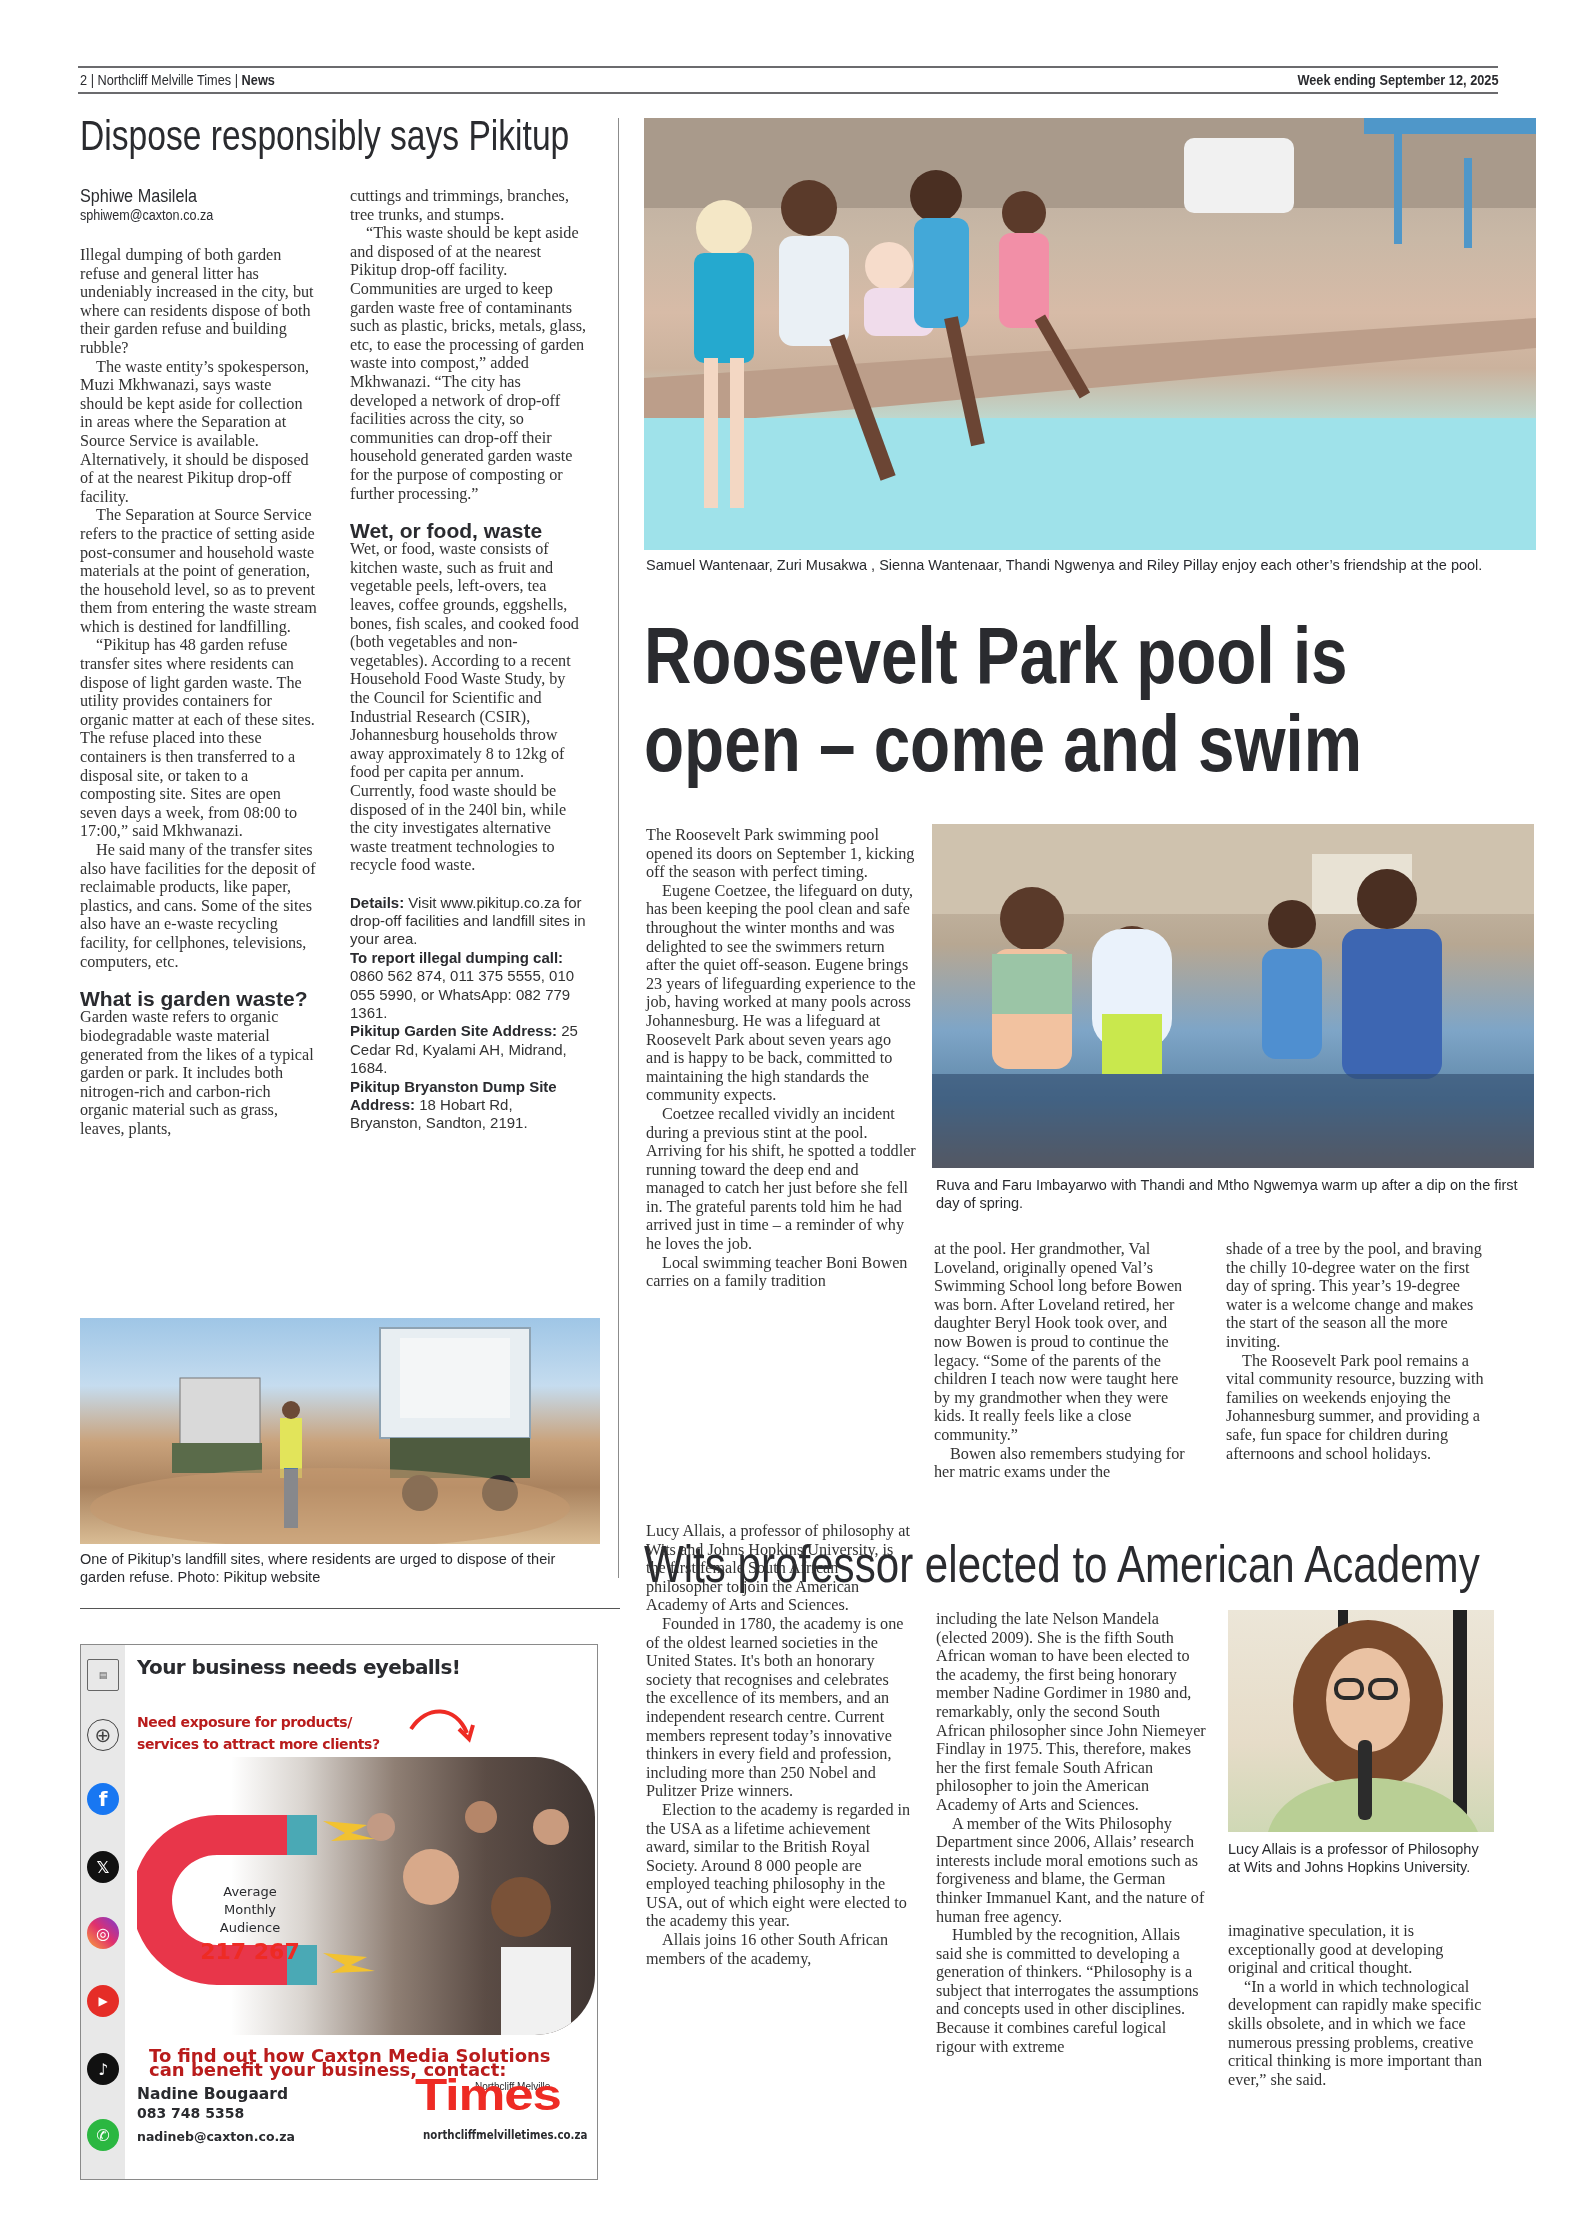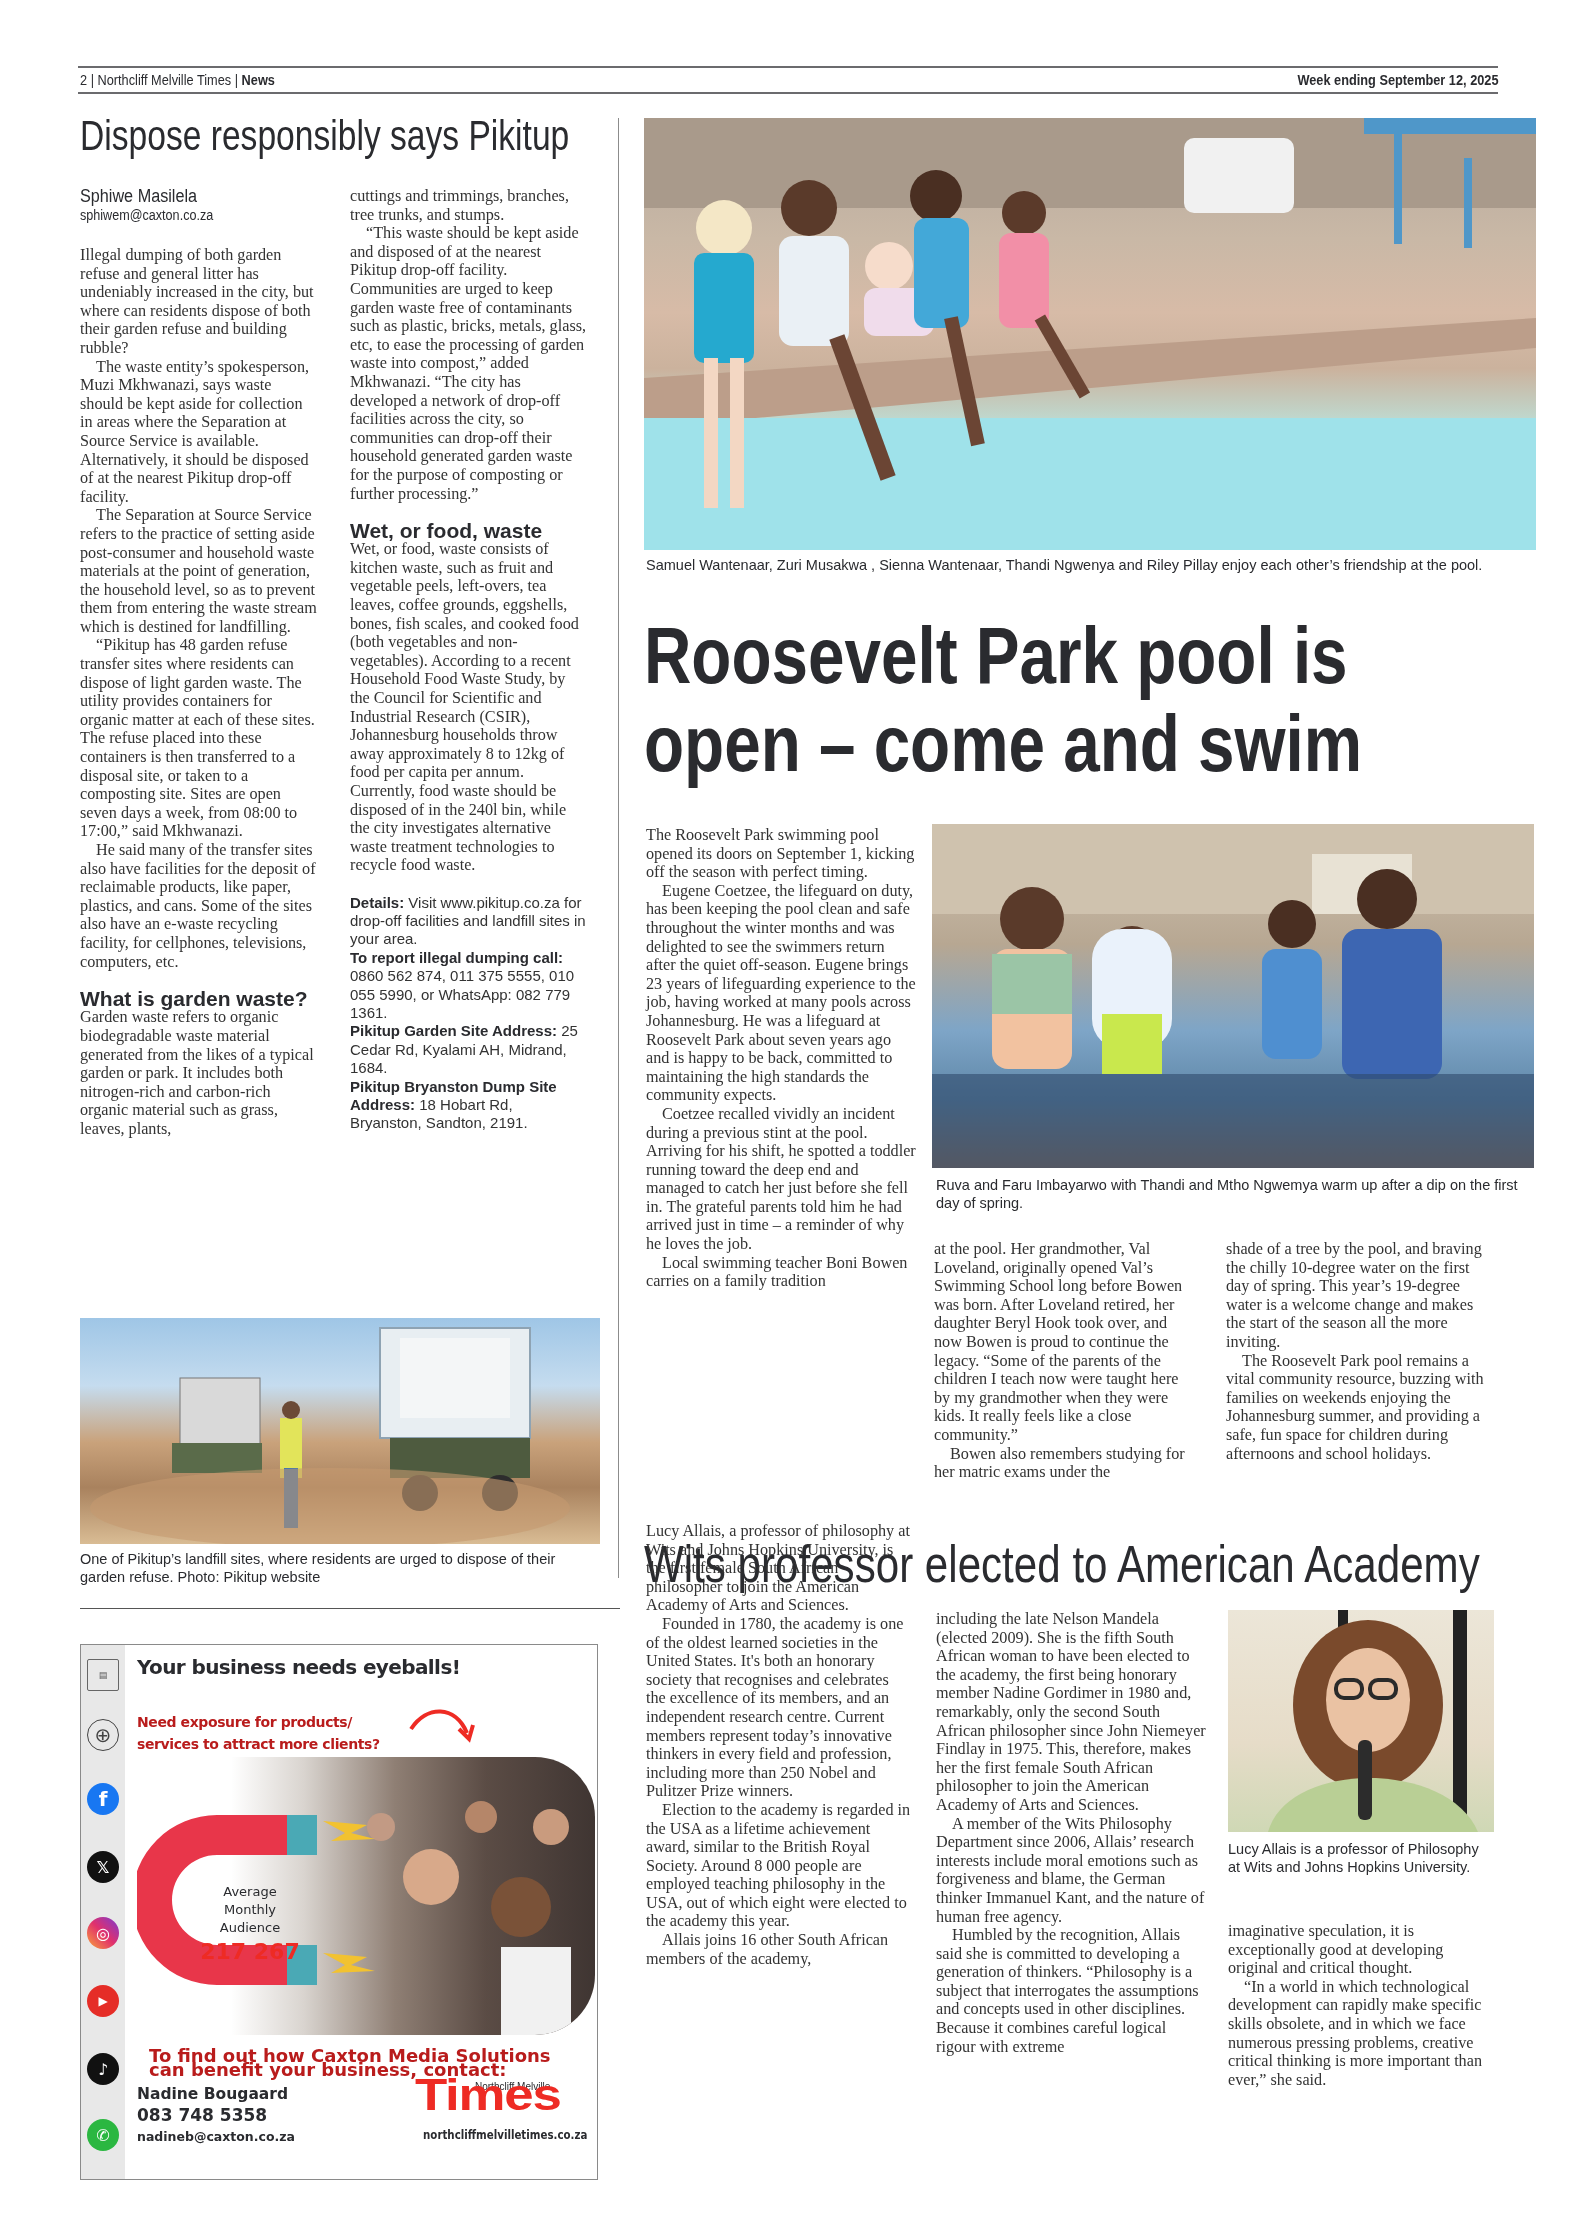--- a/index.html
+++ b/index.html
@@ -40,21 +40,21 @@
   .photo { position: absolute; overflow: hidden; }
 
   
   .ad { position: absolute; left: 80px; top: 1644px; width: 518px; height: 536px; border: 1.5px solid #8a8a8a; background: #fff; overflow: hidden; }
   .ad-strip { position: absolute; left: 0; top: 0; width: 44px; height: 100%; background: #e8e8e8; }
   .ad-icon { position: absolute; left: 6px; width: 32px; height: 32px; border-radius: 50%; display: flex; align-items: center; justify-content: center; color: #fff; font-family: "DejaVu Sans", sans-serif; font-weight: bold; }
   .ad-title { position: absolute; left: 56px; top: 10px; font-family: "DejaVu Sans", sans-serif; font-weight: bold; font-size: 20px; color: #2a2b2f; letter-spacing: -0.6px; white-space: nowrap; }
   .ad-sub { position: absolute; left: 56px; top: 66px; font-family: "DejaVu Sans", sans-serif; font-weight: bold; font-size: 14px; line-height: 22px; color: #b91c1c; letter-spacing: -0.4px; }
   .ad-contact-lead { position: absolute; left: 68px; top: 404px; font-family: "DejaVu Sans", sans-serif; font-weight: bold; font-size: 18px; line-height: 14px; color: #b91c1c; }
   .ad-name { position: absolute; left: 56px; top: 440px; font-family: "DejaVu Sans", sans-serif; font-weight: bold; font-size: 15.5px; color: #2a2b2f; }
-  .ad-phone { position: absolute; left: 56px; top: 460px; font-family: "DejaVu Sans", sans-serif; font-weight: bold; font-size: 17px; color: #2a2b2f; }
+  .ad-phone { position: absolute; left: 56px; top: 460px; font-family: "DejaVu Sans", sans-serif; font-weight: bold; font-size: 14px; color: #2a2b2f; }
   .ad-email { position: absolute; left: 56px; top: 484px; font-family: "DejaVu Sans", sans-serif; font-weight: bold; font-size: 12.5px; color: #2a2b2f; }
   .ad-logo-small { position: absolute; left: 394px; top: 436px; font-family: "Liberation Sans", sans-serif; font-weight: normal; font-size: 10px; color: #2a2b2f; }
   .ad-logo { position: absolute; left: 334px; top: 428px; font-family: "Liberation Sans", sans-serif; font-weight: bold; font-size: 44px; color: #ee2b24; letter-spacing: -1px; line-height: 1; transform: scaleX(1.2); transform-origin: left; }
   .ad-url { position: absolute; right: 10px; top: 482px; font-family: "DejaVu Sans", sans-serif; font-weight: bold; font-size: 12.5px; color: #2a2b2f; transform: scaleX(0.82); transform-origin: right; white-space: nowrap; }
   .ad-stat { position: absolute; left: 104px; top: 238px; width: 130px; text-align: center; font-family: "DejaVu Sans", sans-serif; color: #2a2b2f; }
   .ad-stat .l { font-size: 13px; line-height: 18px; }
   .ad-stat .n { font-size: 22px; font-weight: bold; color: #ee2b24; margin-top: 2px; }
 </style>
 </head>
 <body>

